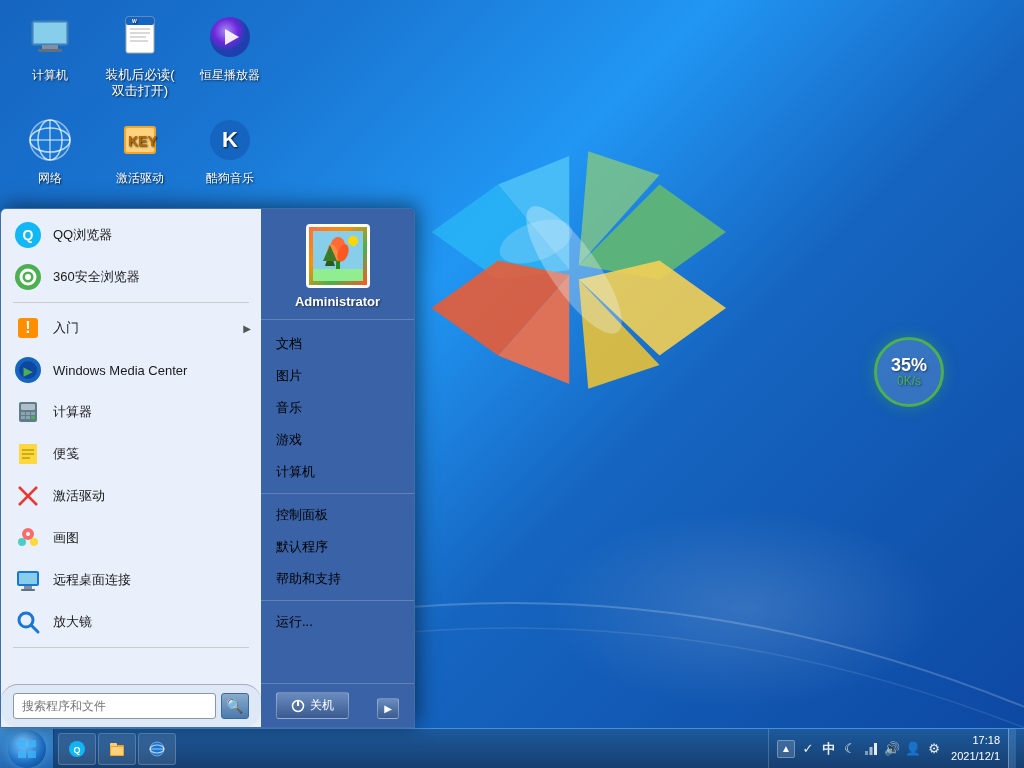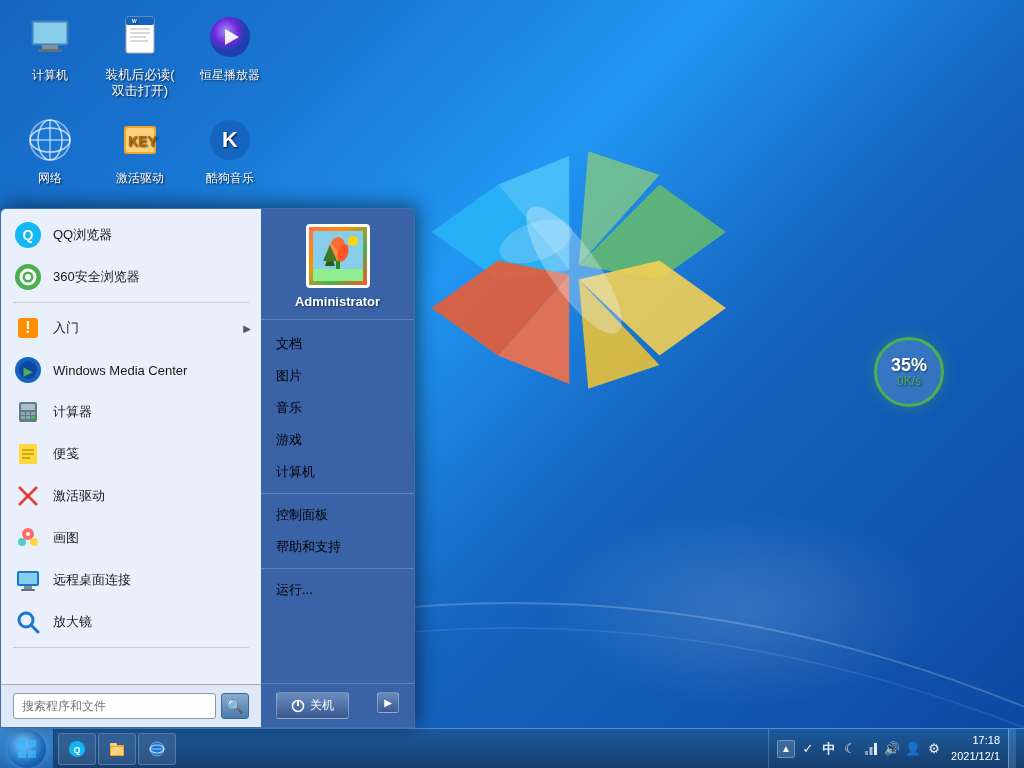--- a/index.html
+++ b/index.html
@@ -291,21 +291,21 @@
       height: 1px;
       background: rgba(255,255,255,0.2);
       margin: 5px 0;
     }
 
     
     .right-menu-bottom {
       padding: 8px 15px;
       border-top: 1px solid rgba(255,255,255,0.2);
       display: flex;
-      align-items: flex-start;
+      align-items: flex-end;
       justify-content: space-between;
     }
 
     .shutdown-btn {
       background: linear-gradient(to bottom, #6a8cbf, #3a5a90);
       border: 1px solid rgba(255,255,255,0.3);
       border-radius: 3px;
       color: white;
       padding: 4px 14px;
       font-size: 12px;
@@ -366,20 +366,21 @@
     }
 
     
     .search-section {
       padding: 8px 12px;
       background: rgba(220,230,245,0.8);
       border-top: 1px solid #aab;
       display: flex;
       align-items: center;
       gap: 5px;
+      border-radius: 17px;
     }
 
     .search-input {
       flex: 1;
       height: 26px;
       border: 1px solid #8899aa;
       border-radius: 3px;
       padding: 0 8px;
       font-size: 12px;
       background: white;
@@ -742,20 +743,23 @@
           <span>游戏</span>
         </div>
         <div class="right-menu-item">
           <span>计算机</span>
         </div>
         <div class="right-menu-divider"></div>
         <div class="right-menu-item">
           <span>控制面板</span>
         </div>
         <div class="right-menu-item">
+          <span>默认程序</span>
+        </div>
+        <div class="right-menu-item">
           <span>帮助和支持</span>
         </div>
         <div class="right-menu-divider"></div>
         <div class="right-menu-item">
           <span>运行...</span>
         </div>
       </div>
 
       <div class="right-menu-bottom">
         <button class="shutdown-btn">

